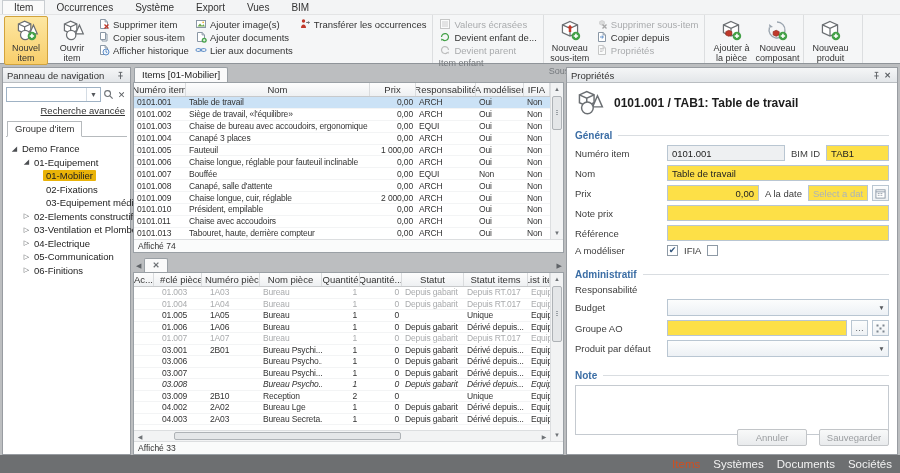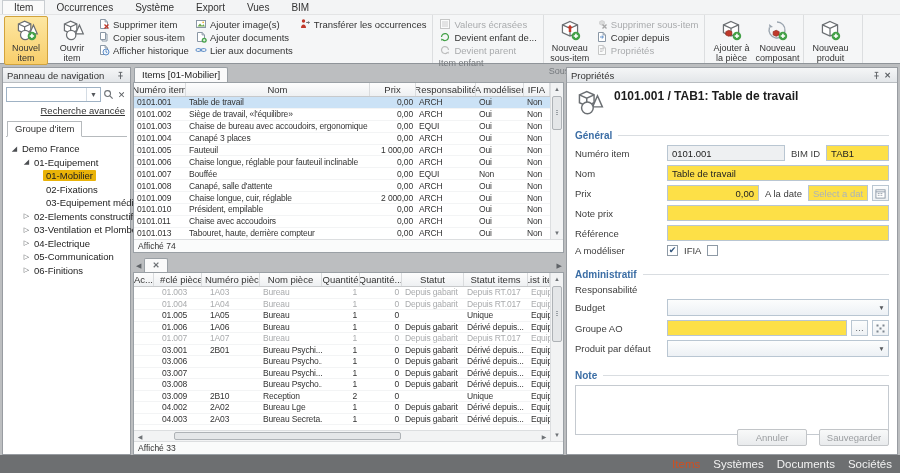--- a/index.html
+++ b/index.html
@@ -98,21 +98,21 @@
   .hbtn{width:12px;text-align:center;font-size:6px;color:#6f7377;}
   .htrack{flex:1;position:relative;height:100%;}
   .hthumb{position:absolute;top:1px;bottom:1px;left:28px;width:58%;background:#e4e6e8;
           border:1px solid #aeb2b6;border-radius:2px;}
   .hthumb:after{content:"";position:absolute;top:3px;bottom:3px;left:50%;width:5px;margin-left:-3px;
           background:repeating-linear-gradient(90deg,#9aa0a5 0 1px,transparent 1px 2px);}
 
   
   .props{left:566px;right:2px;top:67px;bottom:18px;display:flex;flex-direction:column;}
   .pbody{flex:1;position:relative;padding:4px 8px 0 8px;overflow:hidden;}
-  .ptitle{display:flex;gap:9px;margin:2px 0 4px 0;}
+  .ptitle{display:flex;align-items:center;gap:9px;margin:2px 0 4px 0;}
   .ptitle b{font-size:12px;color:#1d1d1d;}
   .legend{display:flex;align-items:center;margin:13px 0 4px 0;}
   .legend span{color:#3c6ea5;font-weight:bold;font-size:10px;}
   .legend i{flex:1;height:1px;background:#d9dde1;margin-left:6px;}
   .prow{display:flex;align-items:center;margin-bottom:4px;gap:4px;}
   .plab{width:88px;flex:none;font-size:9.5px;color:#3c3c3c;}
   .plab2{flex:none;font-size:9.5px;color:#3c3c3c;padding:0 2px;}
   input.pin{height:16px;border:1px solid #b9c6d2;background:#fde047;font:9.5px "Liberation Sans",sans-serif;
             padding:0 4px;color:#222;outline:none;min-width:0;}
   input.pin.ro{background:#eef0f2;}
@@ -673,21 +673,21 @@
                   <div class="gc o0"></div>
                   <div class="gc o1">03.007</div>
                   <div class="gc o2"></div>
                   <div class="gc o3">Bureau Psychi...</div>
                   <div class="gc o4 num">1</div>
                   <div class="gc o5 num">0</div>
                   <div class="gc o6">Depuis gabarit</div>
                   <div class="gc o7">Dérivé depuis...</div>
                   <div class="gc o8">Equipeme</div>
                 </div>
-                <div class="grow" style="height: 11.5px;">
+                <div class="grow" style="height: 11.5px; font-style: italic;">
                   <div class="gc o0"></div>
                   <div class="gc o1">03.008</div>
                   <div class="gc o2"></div>
                   <div class="gc o3">Bureau Psycho...</div>
                   <div class="gc o4 num">1</div>
                   <div class="gc o5 num">0</div>
                   <div class="gc o6">Depuis gabarit</div>
                   <div class="gc o7">Dérivé depuis...</div>
                   <div class="gc o8">Equipeme</div>
                 </div>

